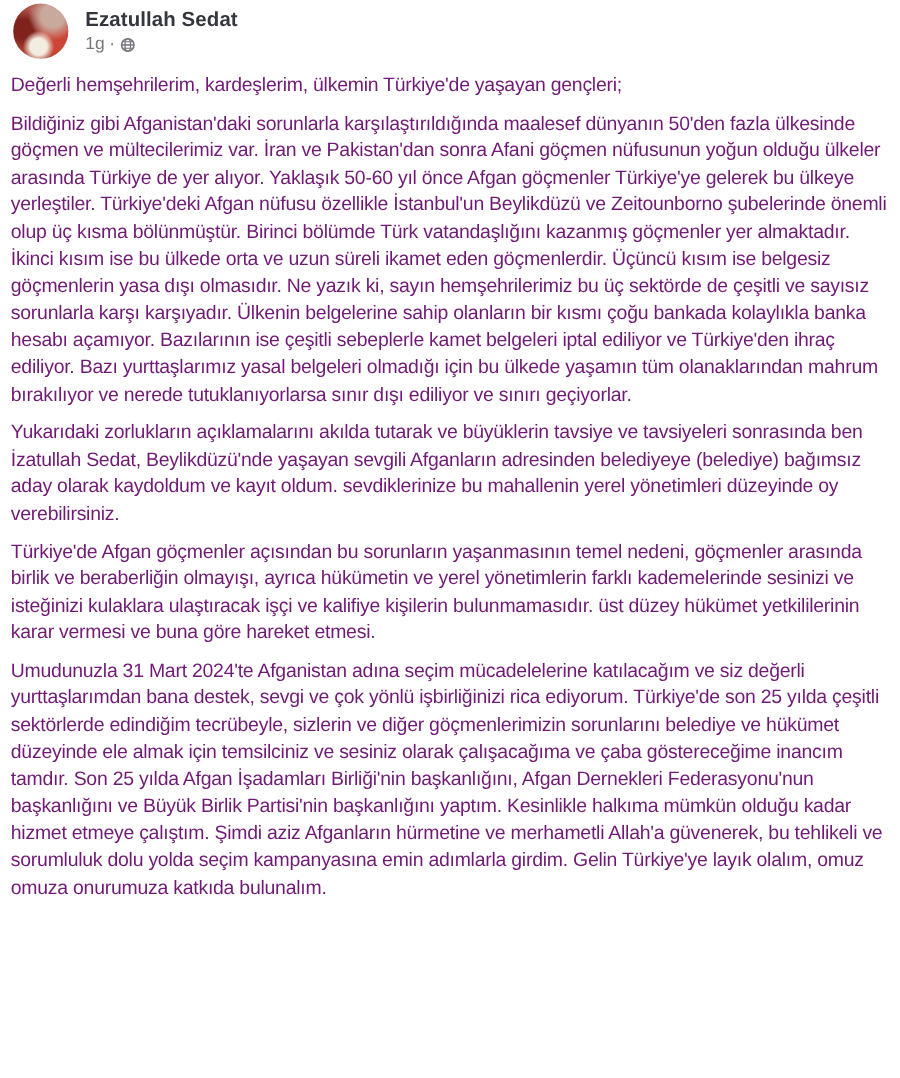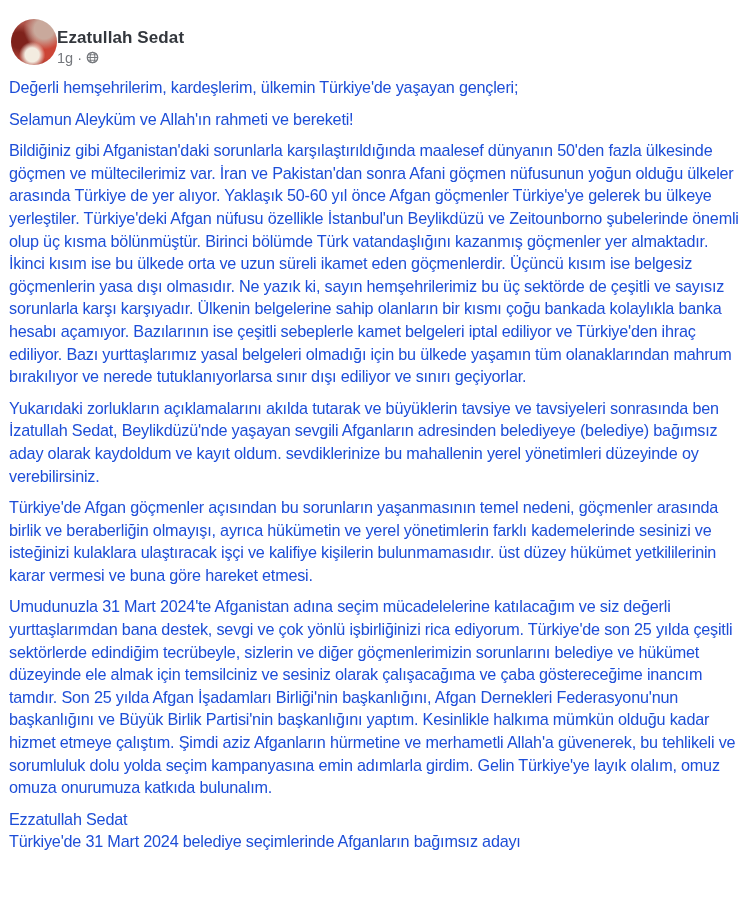--- a/index.html
+++ b/index.html
@@ -10,23 +10,23 @@
   }
   .page {
     position: relative;
     width: 750px;
     height: 898px;
     background: #ffffff;
     overflow: hidden;
   }
   .post-header {
     display: flex;
-    align-items: flex-end;
+    align-items: flex-start;
+    gap: 14px;
     padding: 3px 12px 0 11px;
-    margin-top: 16px;
   }
   .avatar {
     flex: 0 0 auto;
     width: 46px;
     height: 46px;
     border-radius: 50%;
     cursor: pointer;
     background:
       radial-gradient(circle at 46% 78%, #f3ece0 0 16%, rgba(243,236,224,0) 30%),
       radial-gradient(circle at 72% 22%, #c9a99c 0 20%, rgba(201,169,156,0) 42%),
@@ -54,21 +54,21 @@
     font-size: 14.5px;
     color: #75787d;
   }
   .meta-sep { color: #75787d; }
   .globe-icon svg { display: block; }
   .post-body {
     padding: 11px 8px 0 9px;
     font-size: 16.2px;
     line-height: 22.6px;
     letter-spacing: -0.2px;
-    color: #1d4ed8;
+    color: #701a75;
   }
   .para {
     margin: 0 0 9px 0;
     white-space: pre-line;
   }
 </style>
 </head>
 <body>
 
 <div class="page">
@@ -88,22 +88,19 @@
             <line x1="2.6" y1="4.6" x2="13.4" y2="4.6" stroke="#75787d" stroke-width="1.1"></line>
             <line x1="2.6" y1="11.4" x2="13.4" y2="11.4" stroke="#75787d" stroke-width="1.1"></line>
           </svg>
         </span>
       </div>
     </div>
   </div>
 
   <div class="post-body">
       <p class="para">Değerli hemşehrilerim, kardeşlerim, ülkemin Türkiye'de yaşayan gençleri;</p>
-      <p class="para">Selamun Aleyküm ve Allah'ın rahmeti ve bereketi!</p>
       <p class="para">Bildiğiniz gibi Afganistan'daki sorunlarla karşılaştırıldığında maalesef dünyanın 50'den fazla ülkesinde göçmen ve mültecilerimiz var. İran ve Pakistan'dan sonra Afani göçmen nüfusunun yoğun olduğu ülkeler arasında Türkiye de yer alıyor. Yaklaşık 50-60 yıl önce Afgan göçmenler Türkiye'ye gelerek bu ülkeye yerleştiler. Türkiye'deki Afgan nüfusu özellikle İstanbul'un Beylikdüzü ve Zeitounborno şubelerinde önemli olup üç kısma bölünmüştür. Birinci bölümde Türk vatandaşlığını kazanmış göçmenler yer almaktadır. İkinci kısım ise bu ülkede orta ve uzun süreli ikamet eden göçmenlerdir. Üçüncü kısım ise belgesiz göçmenlerin yasa dışı olmasıdır. Ne yazık ki, sayın hemşehrilerimiz bu üç sektörde de çeşitli ve sayısız sorunlarla karşı karşıyadır. Ülkenin belgelerine sahip olanların bir kısmı çoğu bankada kolaylıkla banka hesabı açamıyor. Bazılarının ise çeşitli sebeplerle kamet belgeleri iptal ediliyor ve Türkiye'den ihraç ediliyor. Bazı yurttaşlarımız yasal belgeleri olmadığı için bu ülkede yaşamın tüm olanaklarından mahrum bırakılıyor ve nerede tutuklanıyorlarsa sınır dışı ediliyor ve sınırı geçiyorlar.</p>
       <p class="para">Yukarıdaki zorlukların açıklamalarını akılda tutarak ve büyüklerin tavsiye ve tavsiyeleri sonrasında ben İzatullah Sedat, Beylikdüzü'nde yaşayan sevgili Afganların adresinden belediyeye (belediye) bağımsız aday olarak kaydoldum ve kayıt oldum. sevdiklerinize bu mahallenin yerel yönetimleri düzeyinde oy verebilirsiniz.</p>
       <p class="para">Türkiye'de Afgan göçmenler açısından bu sorunların yaşanmasının temel nedeni, göçmenler arasında birlik ve beraberliğin olmayışı, ayrıca hükümetin ve yerel yönetimlerin farklı kademelerinde sesinizi ve isteğinizi kulaklara ulaştıracak işçi ve kalifiye kişilerin bulunmamasıdır. üst düzey hükümet yetkililerinin karar vermesi ve buna göre hareket etmesi.</p>
       <p class="para">Umudunuzla 31 Mart 2024'te Afganistan adına seçim mücadelelerine katılacağım ve siz değerli yurttaşlarımdan bana destek, sevgi ve çok yönlü işbirliğinizi rica ediyorum. Türkiye'de son 25 yılda çeşitli sektörlerde edindiğim tecrübeyle, sizlerin ve diğer göçmenlerimizin sorunlarını belediye ve hükümet düzeyinde ele almak için temsilciniz ve sesiniz olarak çalışacağıma ve çaba göstereceğime inancım tamdır. Son 25 yılda Afgan İşadamları Birliği'nin başkanlığını, Afgan Dernekleri Federasyonu'nun başkanlığını ve Büyük Birlik Partisi'nin başkanlığını yaptım. Kesinlikle halkıma mümkün olduğu kadar hizmet etmeye çalıştım. Şimdi aziz Afganların hürmetine ve merhametli Allah'a güvenerek, bu tehlikeli ve sorumluluk dolu yolda seçim kampanyasına emin adımlarla girdim. Gelin Türkiye'ye layık olalım, omuz omuza onurumuza katkıda bulunalım.</p>
-      <p class="para">Ezzatullah Sedat
-Türkiye'de 31 Mart 2024 belediye seçimlerinde Afganların bağımsız adayı</p>
     </div>
 
 </div>
 
 </body></html>

